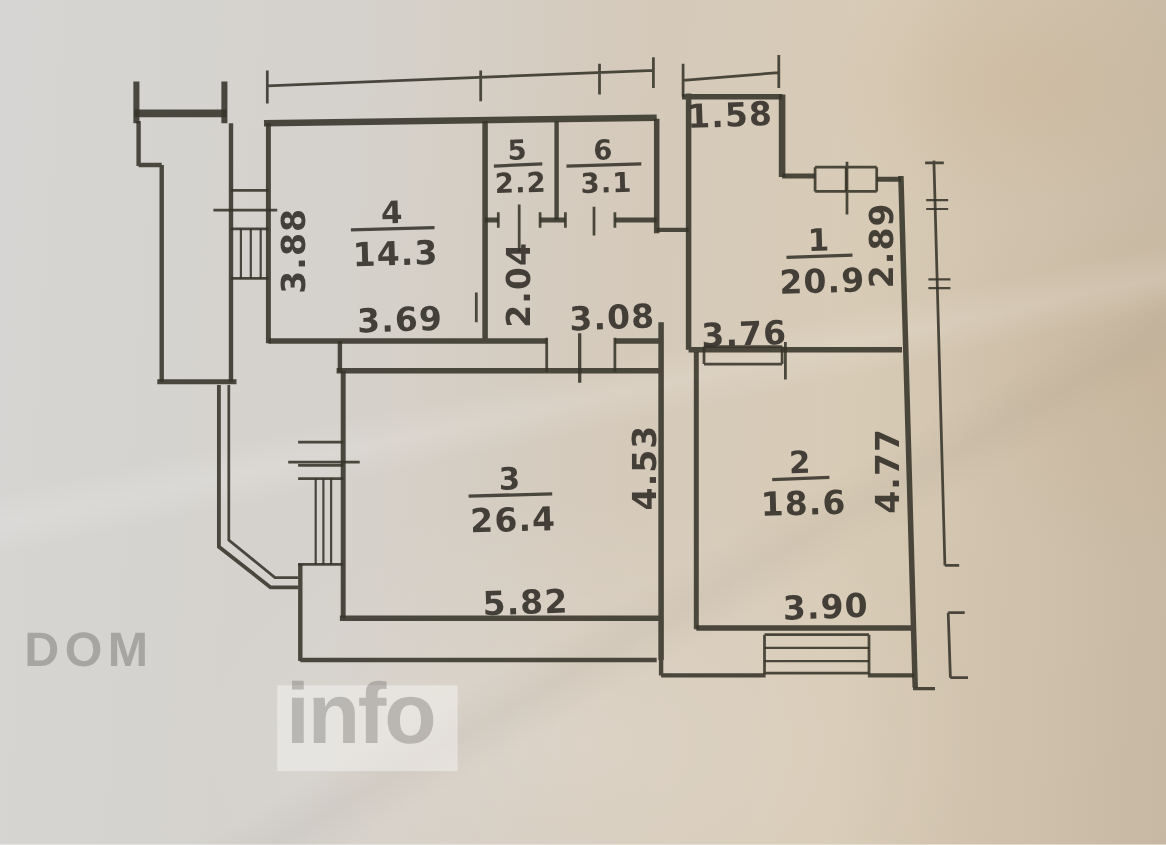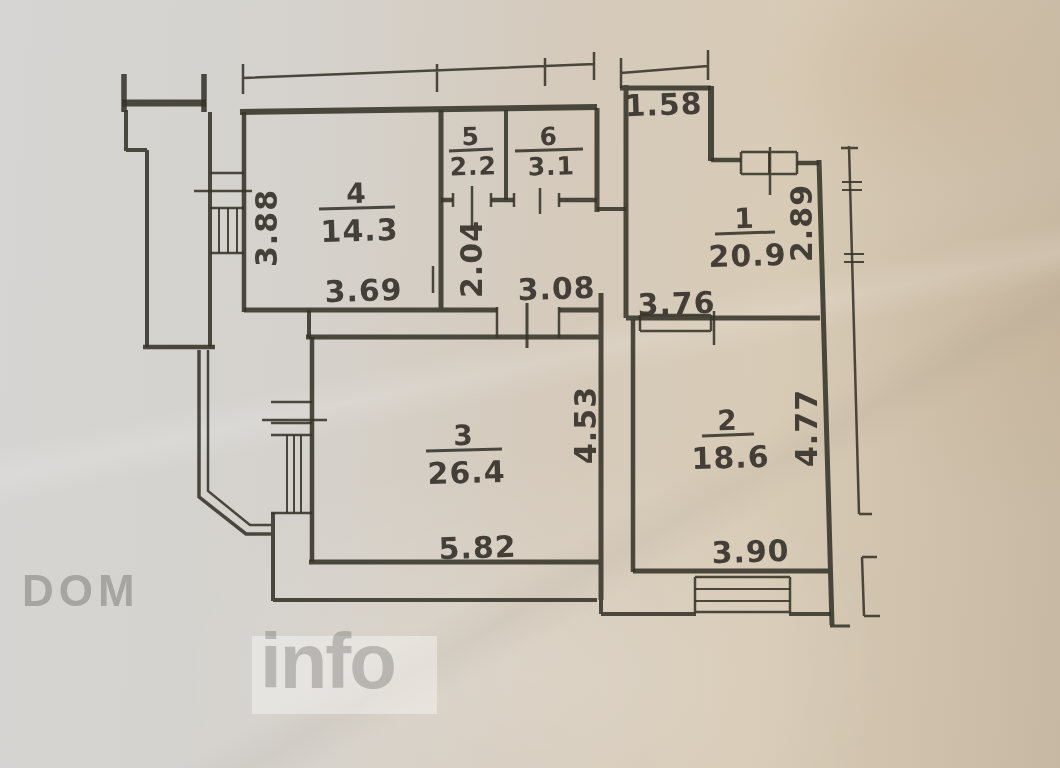--- a/index.html
+++ b/index.html
@@ -19,21 +19,21 @@
     position:absolute;left:22px;top:566px;
     font-size:44px;font-weight:700;letter-spacing:5px;
     color:rgba(90,90,86,.38);
   }
   .wm-pliz{
     position:absolute;left:8px;top:592px;
     font-size:142px;font-weight:700;letter-spacing:-5px;
     color:rgba(255,255,255,.60);line-height:1;
   }
   .wm-info-badge{
-    position:absolute;left:252px;top:636px;width:185px;height:78px;
+    position:absolute;left:252px;top:623px;width:164px;height:78px;
     background:rgba(255,255,255,.38);
   }
   .wm-info-badge span{
     position:absolute;left:8px;top:-14px;
     font-size:78px;font-weight:700;letter-spacing:-2px;
     color:rgba(100,98,94,.34);line-height:1;
   }
   svg.plan{position:absolute;left:0;top:0;}
   svg .ink{stroke:#363329;fill:none;stroke-opacity:.88;}
   svg text.lbl{

